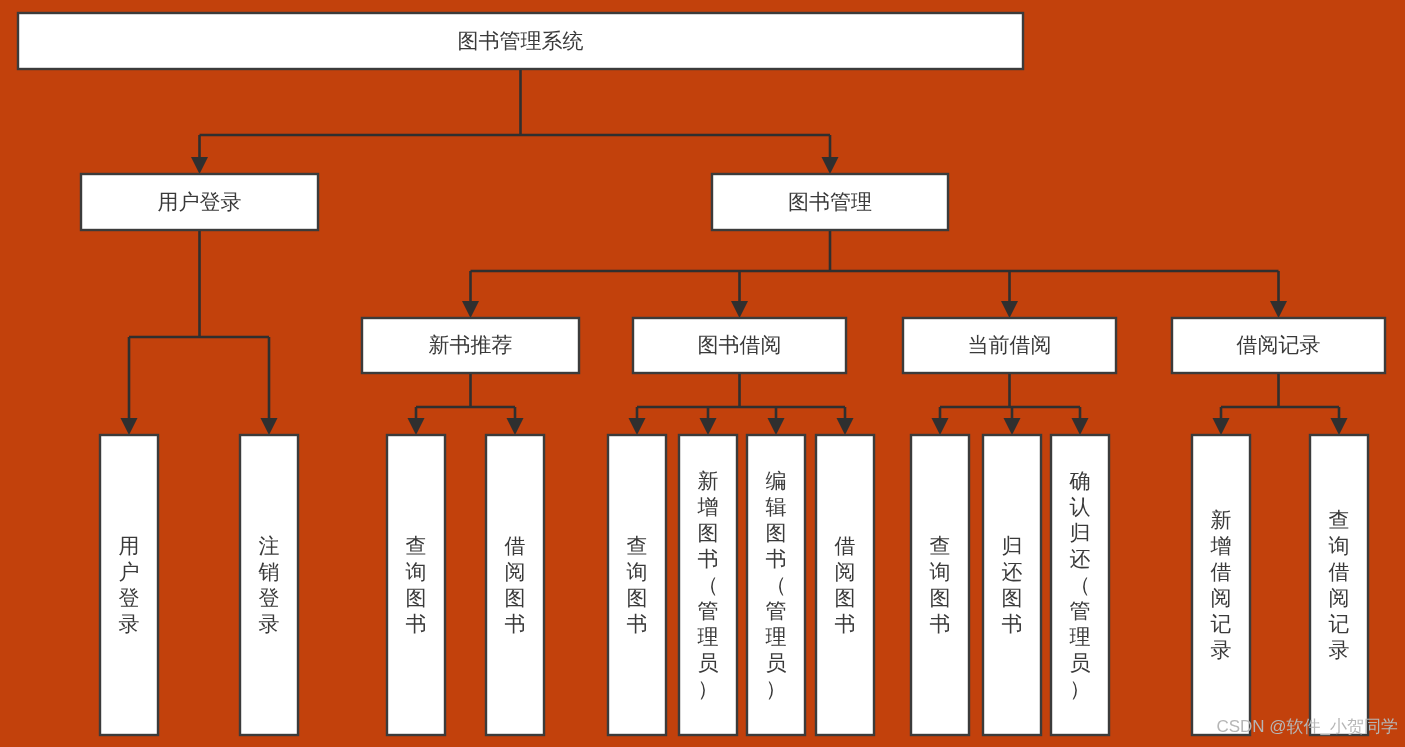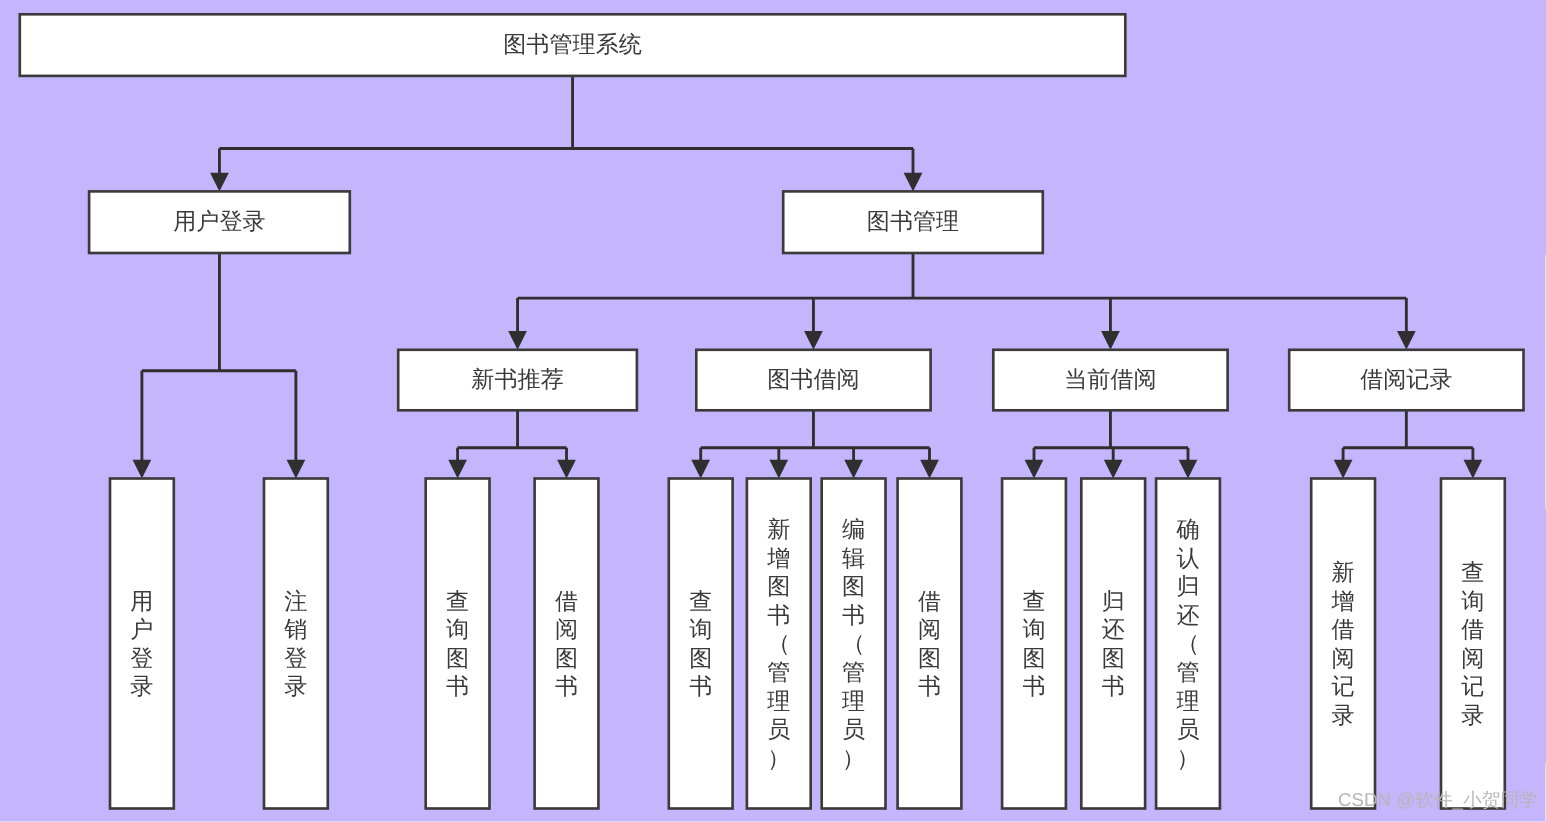--- a/index.html
+++ b/index.html
@@ -8,21 +8,21 @@
     padding: 0;
     background: #ffffff;
   }
   body {
     font-family: "Liberation Sans", "DejaVu Sans", sans-serif;
   }
   #diagram-root {
     position: relative;
     width: 1405px;
     height: 747px;
-    background: #c4b5fd;
+    background: #c2410c;
     overflow: hidden;
   }
   svg.diagram-canvas {
     position: absolute;
     left: 0;
     top: 0;
     width: 1405px;
     height: 747px;
     display: block;
   }

